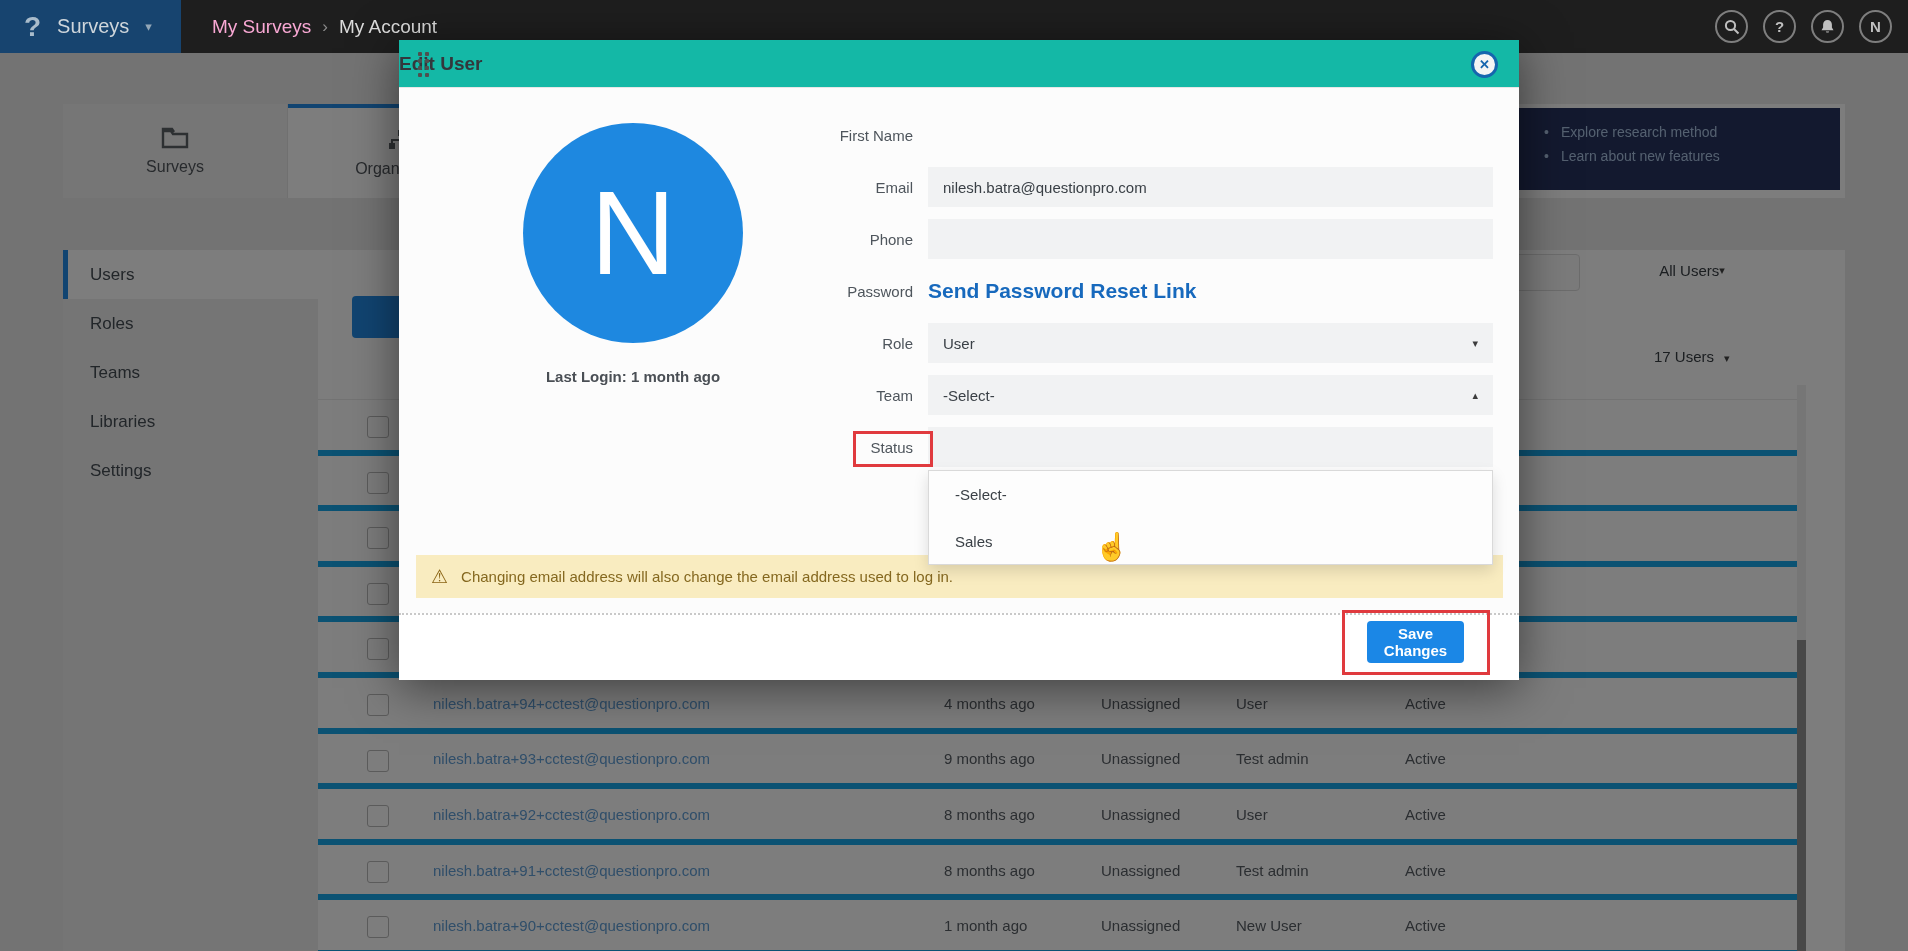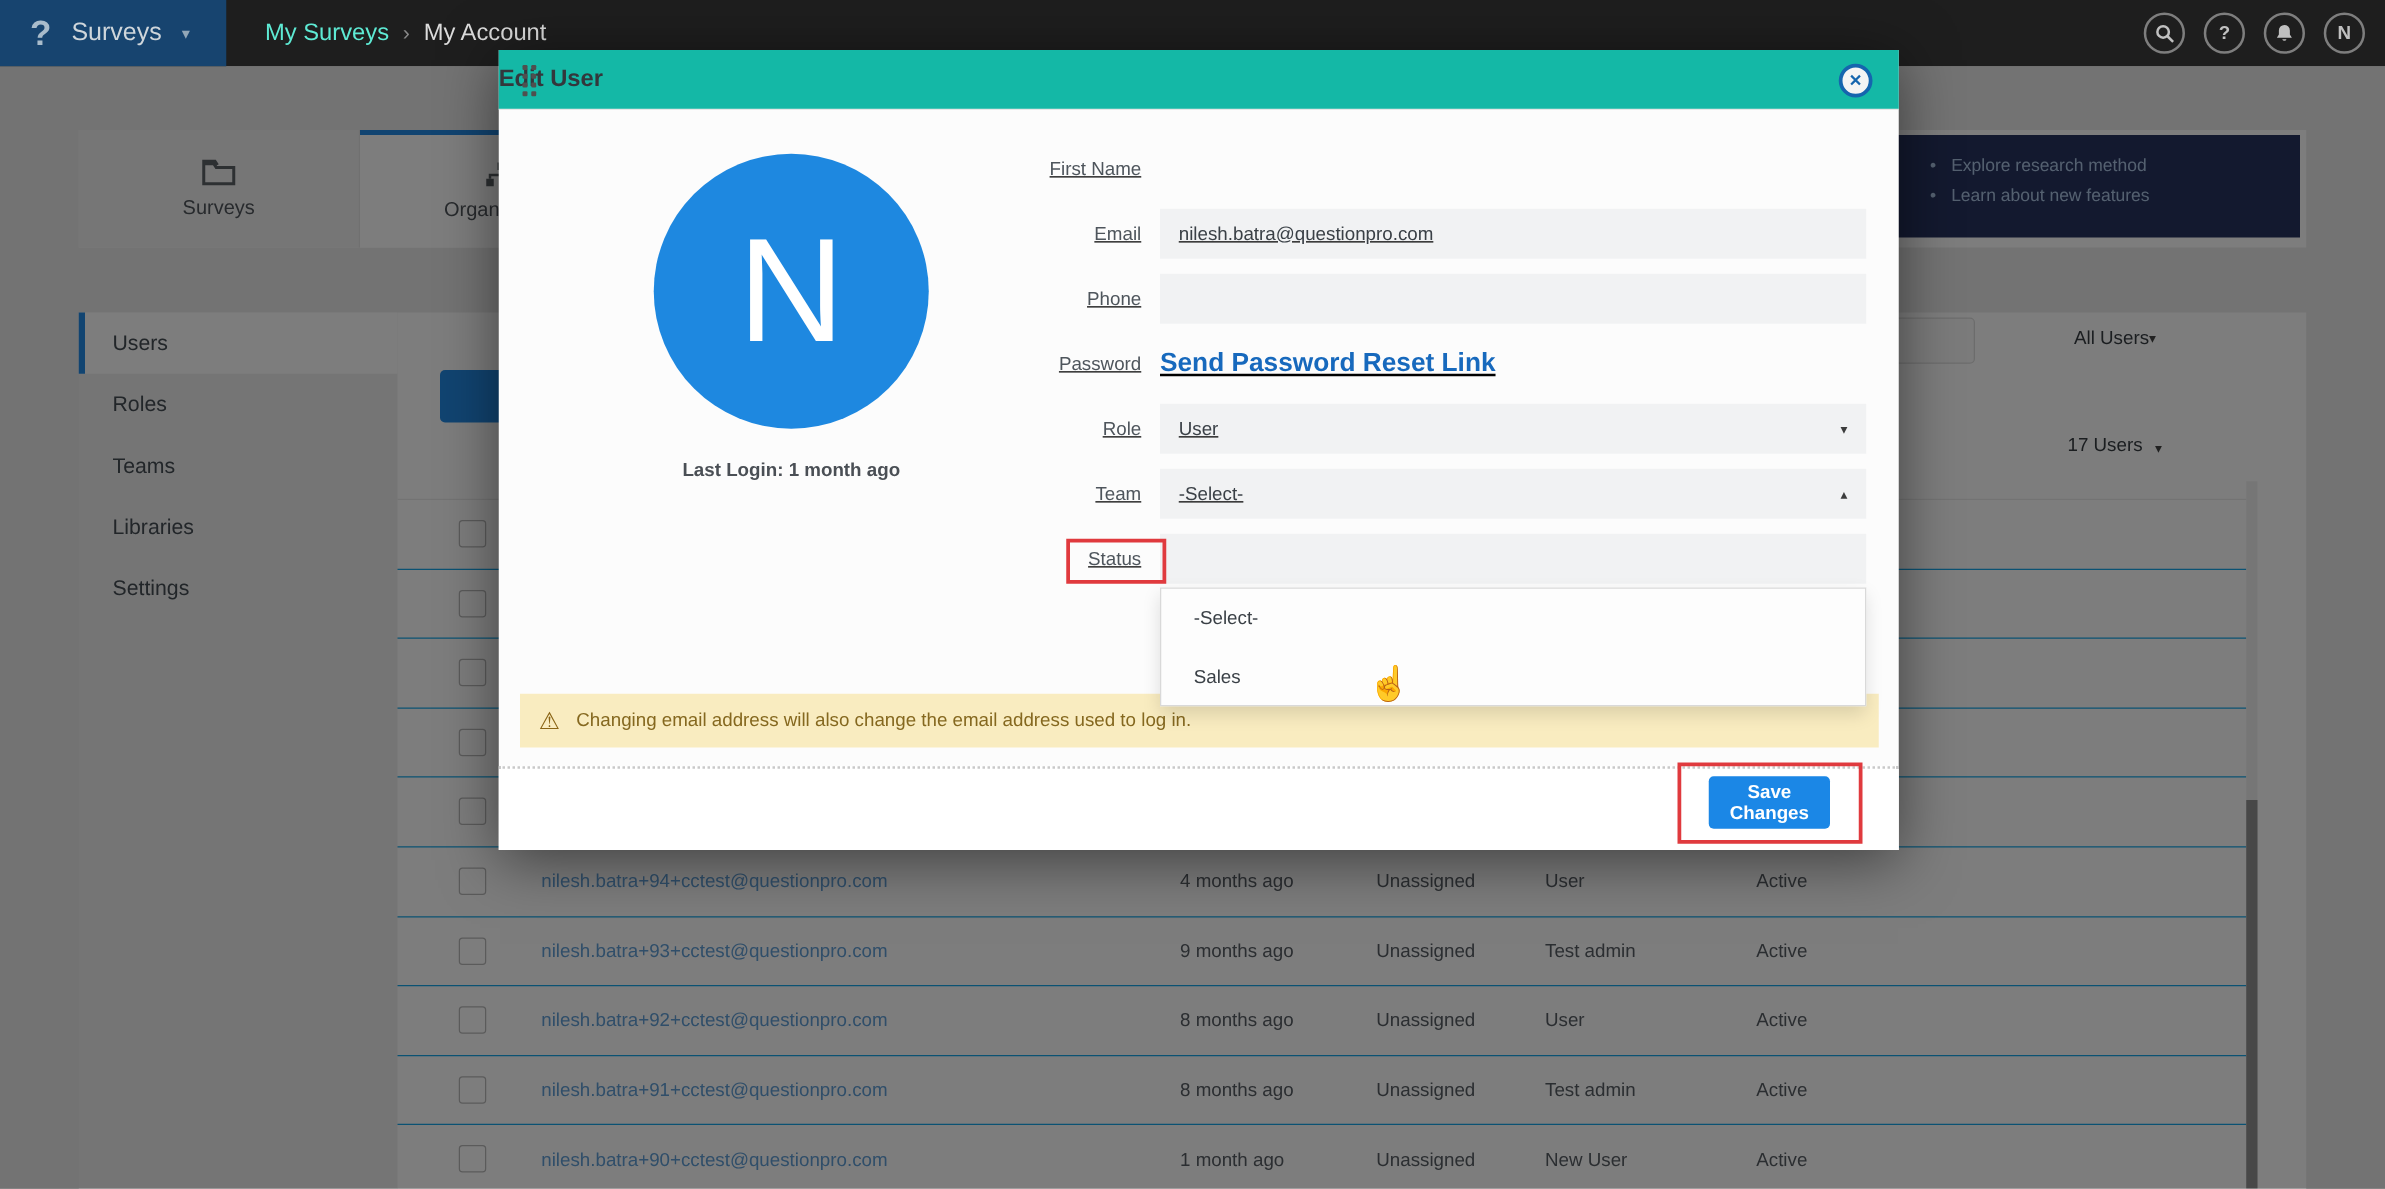--- a/index.html
+++ b/index.html
@@ -8,21 +8,21 @@
            background:#e9e9e9; font-family:"Liberation Sans", sans-serif; }
 
   
   .topbar{ position:absolute; left:0; top:0; width:1908px; height:53px; background:#1e1e1e; z-index:1; }
   .logo-box{ position:absolute; left:0; top:0; width:181px; height:53px; background:#17446f;
              display:flex; align-items:center; padding-left:24px; gap:16px; }
   .logo-glyph{ color:#a9bccb; font-size:28px; font-weight:700; line-height:1; }
   .brand{ color:#cfd6db; font-size:20px; }
   .brand-caret{ color:#93a7b7; font-size:13px; }
   .breadcrumb{ position:absolute; left:212px; top:0; height:53px; display:flex; align-items:center; gap:11px; font-size:19px; }
-  .bc-link{ color:#5eead4; }
+  .bc-link{ color:#f9a8d4; }
   .bc-sep{ color:#8a8a8a; font-size:17px; }
   .bc-current{ color:#dcdcdc; }
   .topbar-icons{ position:absolute; right:16px; top:10px; display:flex; gap:15px; }
   .tb-icon{ width:33px; height:33px; border:2px solid #7e7e7e; border-radius:50%;
             display:flex; align-items:center; justify-content:center; color:#c0c0c0;
             font-weight:700; font-size:15px; }
 
   
   .tabs-card{ position:absolute; left:63px; top:104px; width:1782px; height:94px; background:#fff; }
   .tab{ position:absolute; top:0; height:94px; width:225px; display:flex; flex-direction:column;
@@ -42,21 +42,21 @@
   .search-sliver{ position:absolute; left:1022px; top:4px; width:240px; height:37px;
                   background:#fbfbfb; border:1px solid #dcdcdc; border-radius:4px; }
   .filter-all{ position:absolute; left:1258px; top:12px; width:232px; display:flex;
                justify-content:center; align-items:center; font-size:15px; color:#2f353b; }
   .sel-caret{ font-size:11px; color:#3c3c3c; }
   .add-btn{ position:absolute; left:34px; top:46px; width:118px; height:42px; background:#1b87e6;
             border:0; border-radius:4px; }
   .count-label{ position:absolute; left:1336px; top:98px; display:flex; gap:10px; align-items:flex-end;
                 font-size:15px; color:#2f353b; }
   .rows{ position:absolute; left:0; top:149px; width:1479px; border-top:1px solid #e9e9e9; }
-  .row{ position:relative; height:55.6px; border-bottom:1px solid #0ea5e9; }
+  .row{ position:relative; height:55.6px; border-bottom:6px solid #0ea5e9; }
   .cb{ position:absolute; left:49px; top:16px; width:22px; height:22px; border:1px solid #b6b6b6;
        border-radius:3px; background:#fff; }
   .cell{ position:absolute; top:50%; transform:translateY(-50%); font-size:15px; color:#51575e; white-space:nowrap; }
   .cell-email{ left:115px; color:#5b9bd5; }
   .cell-login{ left:626px; } .cell-team{ left:783px; } .cell-role{ left:918px; } .cell-status{ left:1087px; }
   .sb-track{ position:absolute; left:1479px; top:135px; width:9px; height:566px; background:#f1f1f1; }
   .sb-thumb{ position:absolute; left:0; top:255px; width:9px; height:311px; background:#8f8f8f; }
 
   .overlay{ position:absolute; left:0; top:53px; width:1908px; height:898px;
             background:rgba(10,10,10,0.53); z-index:10; }
@@ -70,21 +70,21 @@
                 grid-auto-rows:4px; gap:3px; }
   .drag-handle i{ background:#4f4f4f; border-radius:1px; }
   .close-btn{ position:absolute; right:21px; top:11px; width:27px; height:27px; border:3px solid #1565ae;
               border-radius:50%; color:#1565ae; font-weight:700; font-size:13px;
               display:flex; align-items:center; justify-content:center; cursor:pointer; background:#f4f4f4; }
   .avatar-circle{ position:absolute; left:124px; top:83px; width:220px; height:220px; border-radius:50%;
                   background:#1e88e0; color:#fff; font-size:118px;
                   display:flex; align-items:center; justify-content:center; }
   .last-login{ position:absolute; left:64px; top:328px; width:340px; text-align:center;
                font-weight:700; font-size:15px; color:#4a4f55; }
-  .form{ position:absolute; left:369px; top:75px; width:730px;text-decoration:underline; }
+  .form{ position:absolute; left:369px; top:75px; width:730px; }
   .frow{ display:flex; align-items:center; height:40px; margin-bottom:12px; }
   .flabel{ width:145px; text-align:right; margin-right:15px; font-size:15px; color:#4e555c; }
   .fctrl{ position:relative; width:565px; height:40px; background:#f1f2f3; display:flex;
           align-items:center; padding:0 15px; font-size:15px; color:#3a4046; }
   .fctrl.plain{ background:transparent; padding:0; }
   .reset-link{ color:#1769bd; font-weight:700; text-decoration:none; font-size:21px; }
   .fcaret{ position:absolute; right:15px; font-size:11px; color:#3c3c3c; }
   .dropdown{ position:absolute; left:529px; top:430px; width:565px; height:95px; background:#fdfdfd;
              border:1px solid #d9d9d9; box-shadow:0 6px 14px rgba(0,0,0,0.13); z-index:5; }
   .dd-option{ height:47px; display:flex; align-items:center; padding-left:26px; font-size:15px; color:#3a4046; cursor:pointer; }

